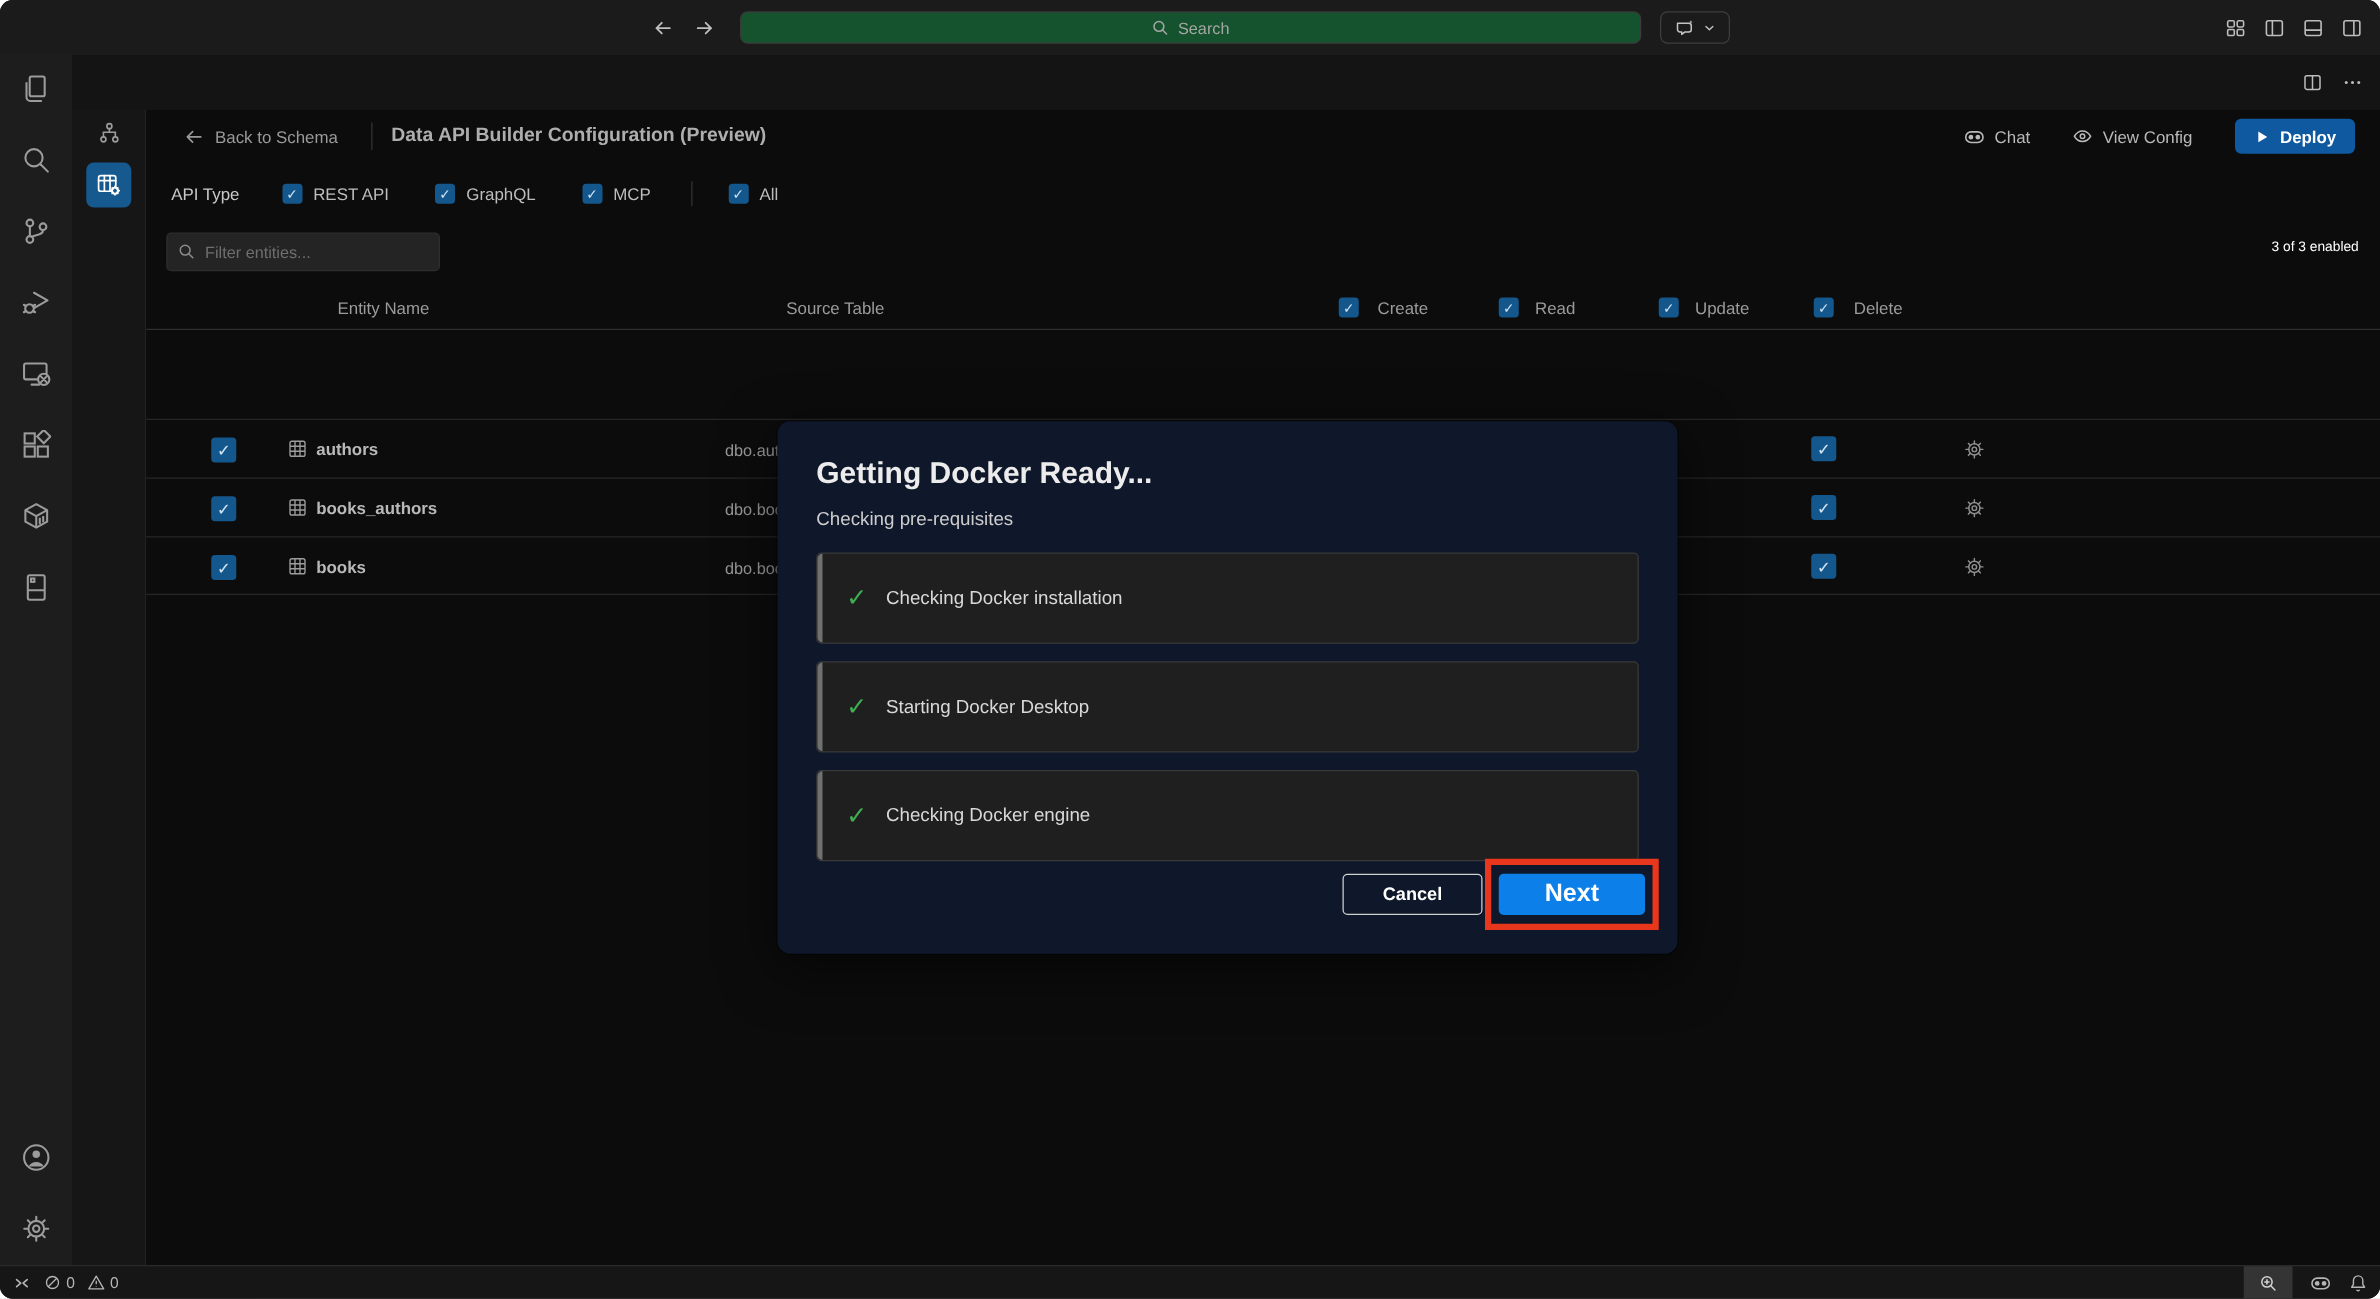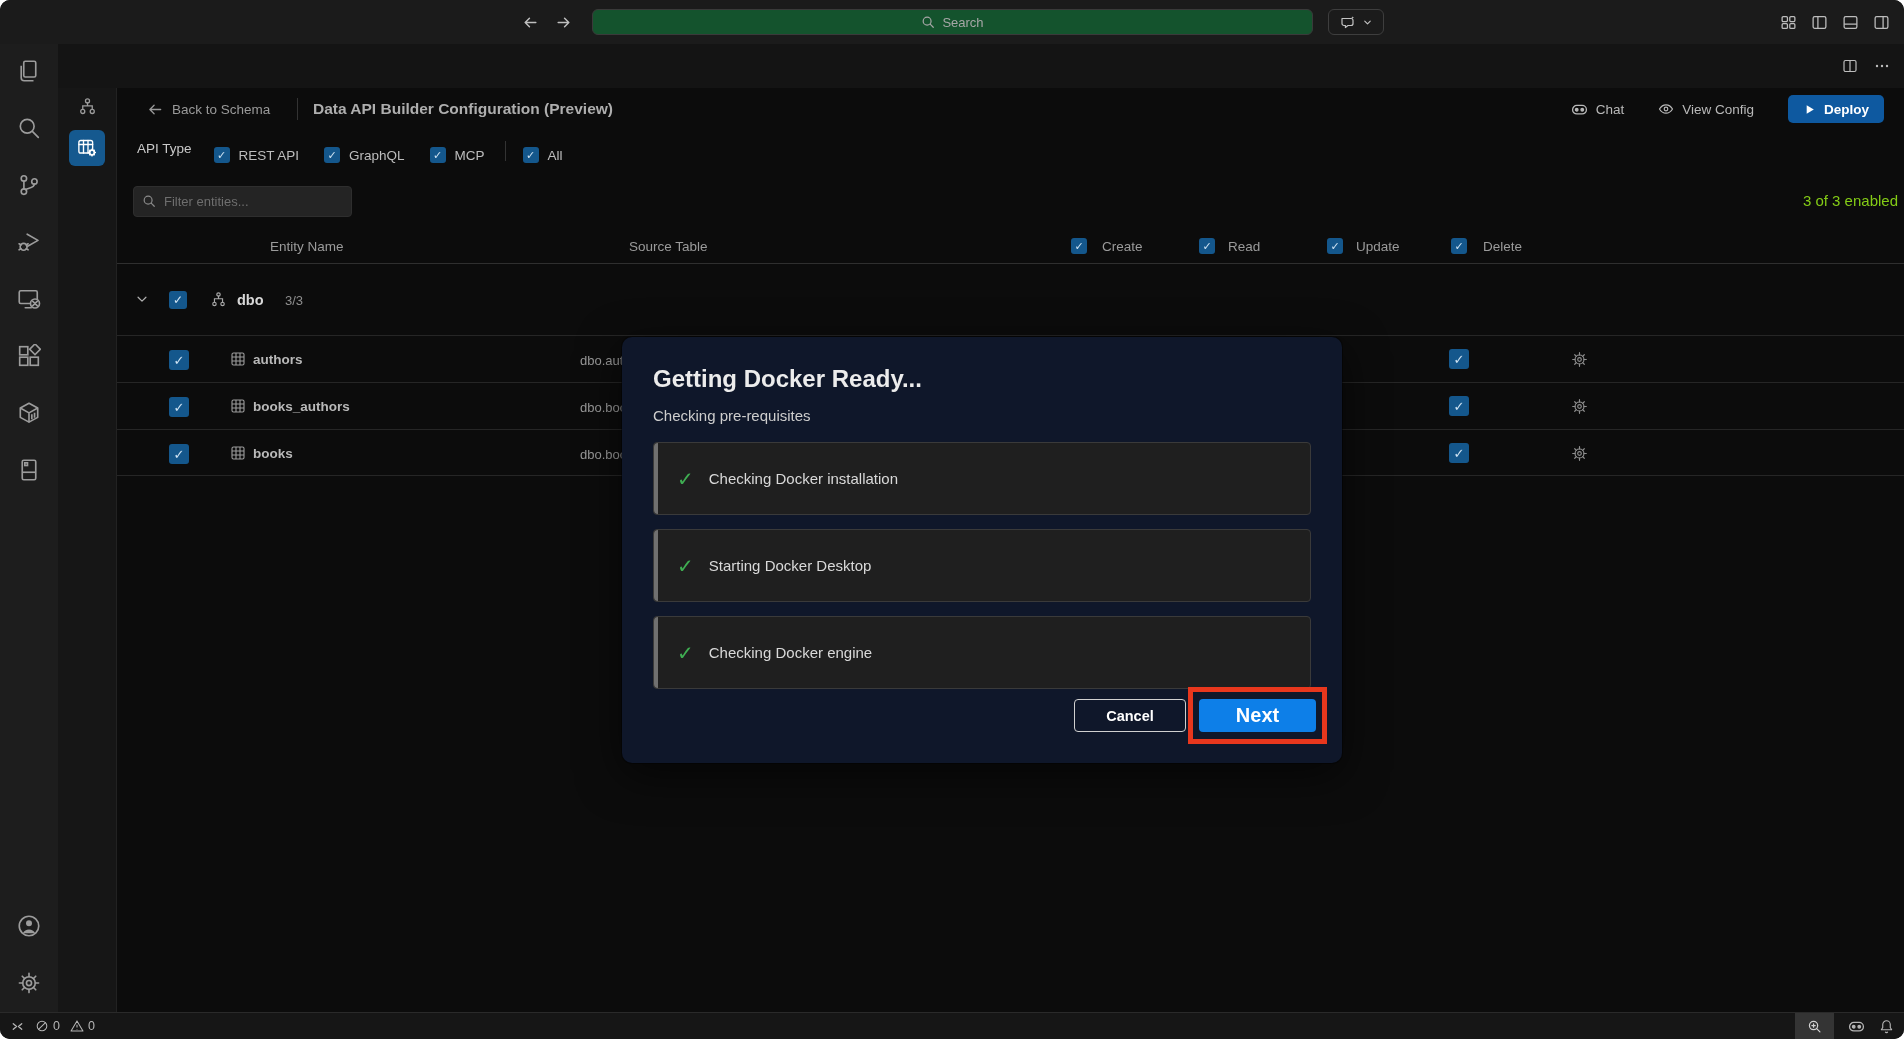--- a/index.html
+++ b/index.html
@@ -38,36 +38,36 @@
   
   .content { position:absolute; left:117px; top:88px; right:0; height:924px; background:#0c0c0c; }
   .back-link { position:absolute; left:31px; top:7px; height:28px; display:flex; align-items:center; gap:9px; color:#9a9a9a; font-size:13.5px;text-align:center; }
   .hdr-sep { position:absolute; left:180px; top:10px; width:1px; height:22px; background:#333; }
   .page-title { position:absolute; left:196px; top:12px; font-size:15.5px; font-weight:bold; color:#aeaeae; }
   .hdr-right { position:absolute; right:20px; top:7px; height:28px; display:flex; align-items:center; gap:34px; }
   .hdr-btn { display:flex; align-items:center; gap:8px; color:#b9b9b9; font-size:13.5px; }
   .deploy-btn { display:flex; align-items:center; gap:8px; background:#0e59a0; color:#fff; font-size:13.5px; font-weight:600;
                 height:28px; padding:0 15px; border-radius:5px; }
 
-  .api-row { position:absolute; left:20px; top:53px; height:28px; display:flex; color:#c9c9c9; font-size:13.5px; }
+  .api-row { position:absolute; left:20px; top:53px; height:28px; display:flex; align-items:center; color:#c9c9c9; font-size:13.5px;gap:12px; }
   .api-row .lbl { margin-right:22px; }
   .api-opt { display:flex; align-items:center; gap:9px; margin-right:25px; color:#bdbdbd; }
   .api-sep { width:1px; height:20px; background:#333; margin:0 17px 0 -5px; }
 
   .cb { background:#14578c; border-radius:3px; display:flex; align-items:center; justify-content:center; }
   .cb::after { content:"\2713"; color:#cfe3f3; }
   .cb16 { width:16px; height:16px; } .cb16::after { font-size:11px; }
   .cb18 { width:18px; height:18px; } .cb18::after { font-size:12px; }
   .cb20 { width:20px; height:20px; } .cb20::after { font-size:13px; }
 
   .filter-input { position:absolute; left:16px; top:98px; width:219px; height:31px; background:#242424; border:1px solid #2e2e2e;
                   border-radius:4px; color:#bdbdbd; font-size:13px; padding-left:30px; outline:none; font-family:"Liberation Sans",sans-serif; }
   .filter-input::placeholder { color:#6e6e6e; }
   .filter-glass { position:absolute; left:25px; top:106px; color:#8a8a8a; }
-  .enabled-summary { position:absolute; right:6px; top:104px; color:#84cc16; font-size:15px; }
+  .enabled-summary { position:absolute; right:17px; top:104px; color:#ffffff; font-size:11px; }
 
   .thead { position:absolute; left:0; top:146px; right:0; height:30px; border-bottom:1px solid #2f2f2f; color:#9b9b9b; font-size:13.5px; }
   .thead .cell { position:absolute; top:5px; }
   .thead .cb16 { position:absolute; top:4px; }
 
   .group-row { position:absolute; left:0; top:176px; right:0; height:71px; }
   .group-row .chev { position:absolute; left:18px; top:28px; color:#b0b0b0; }
   .group-row .cb18 { position:absolute; left:52px; top:27px; }
   .group-row .gicon { position:absolute; left:93px; top:27px; color:#a8a8a8; }
   .group-row .gname { position:absolute; left:120px; top:28px; font-size:14.5px; font-weight:bold; color:#d8d8d8; }
@@ -365,38 +365,20 @@
       <span class="cb cb16" style="left:954px"></span>
       <span class="cell" style="left:985px">Create</span>
       <span class="cb cb16" style="left:1082px"></span>
       <span class="cell" style="left:1111px">Read</span>
       <span class="cb cb16" style="left:1210px"></span>
       <span class="cell" style="left:1239px">Update</span>
       <span class="cb cb16" style="left:1334px"></span>
       <span class="cell" style="left:1366px">Delete</span>
     </div>
 
-    <div class="group-row">
-      <span class="chev">
-          <svg width="14" height="14" viewBox="0 0 16 16" fill="none" stroke="currentColor" stroke-width="1.4" stroke-linecap="round" stroke-linejoin="round">
-            <path d="M3.5 6l4.5 4.5L12.5 6"></path>
-          </svg>
-        </span>
-      <span class="cb cb18"></span>
-      <span class="gicon">
-          <svg width="17" height="17" viewBox="0 0 16 16" fill="none" stroke="currentColor" stroke-width="1.1" stroke-linecap="round">
-            <circle cx="8" cy="3.3" r="1.6"></circle>
-            <circle cx="4.2" cy="12.2" r="1.6"></circle>
-            <circle cx="11.8" cy="12.2" r="1.6"></circle>
-            <path d="M8 4.9v2.4M8 7.3H4.2v3.3M8 7.3h3.8v3.3"></path>
-          </svg>
-        </span>
-      <span class="gname">dbo</span>
-      <span class="gcount">3/3</span>
-    </div>
 
     <div class="row r0">
       <span class="cb cb20"></span>
       <span class="ticon">
           <svg width="16" height="16" viewBox="0 0 16 16" fill="none" stroke="currentColor" stroke-width="1.1">
             <rect x="2" y="2" width="12" height="12" rx="1.5"></rect>
             <path d="M2 6h12M2 10h12M6 2v12M10 2v12"></path>
           </svg>
         </span>
       <span class="name">authors</span>

